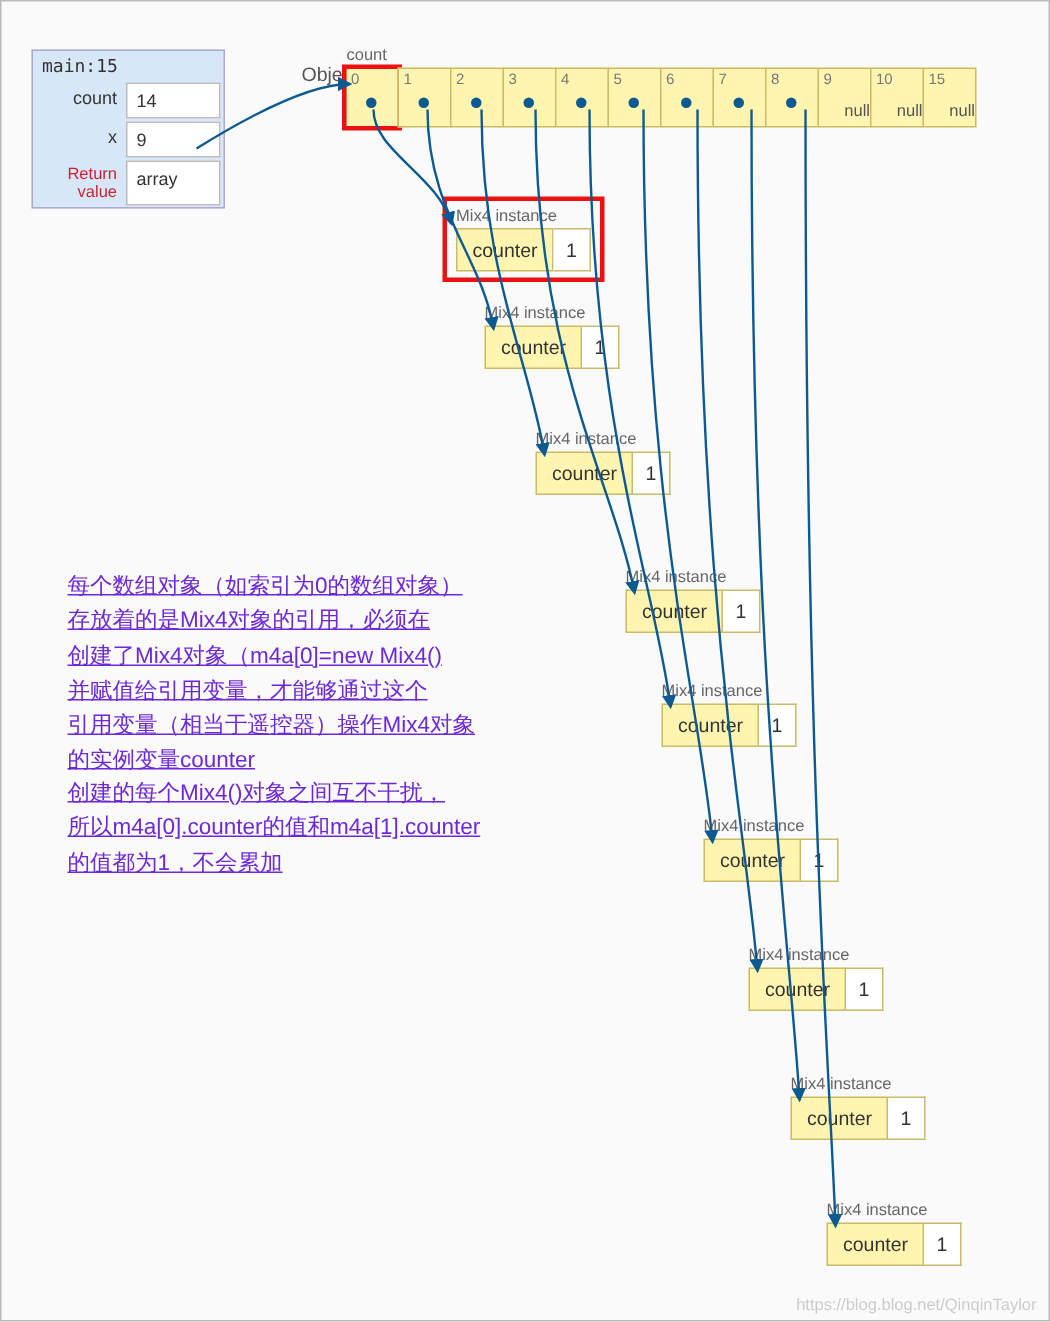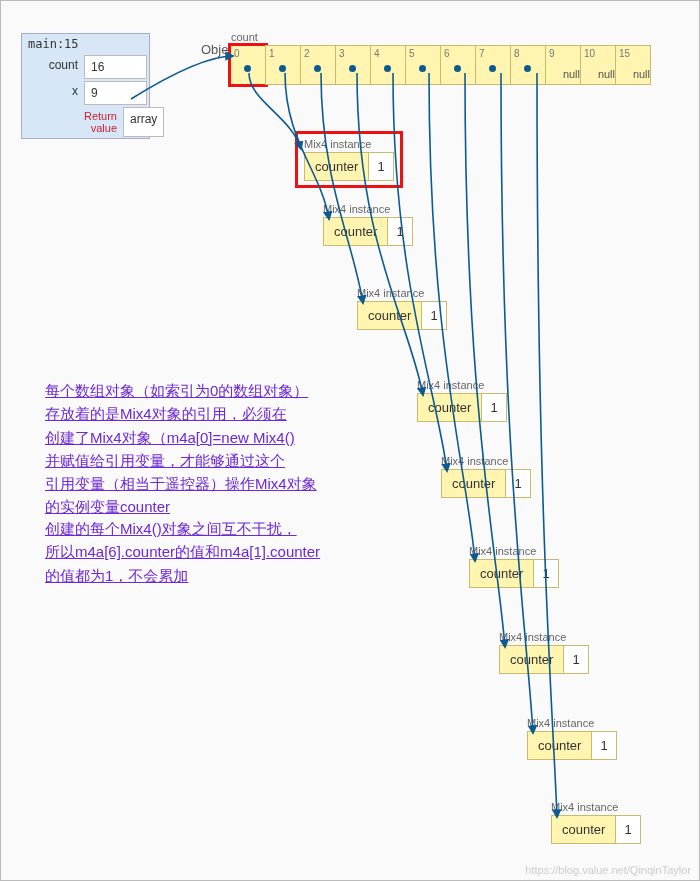--- a/index.html
+++ b/index.html
@@ -31,21 +31,21 @@
     font-size: 12px;
   }
   .frame-title { padding: 3px 6px; font-family: Consolas, monospace; }
   .frame-row { display: flex; align-items: stretch; }
   .frame-key {
     flex: 0 0 62px;
     text-align: right;
     padding: 4px 6px 4px 2px;
     color: #333;
   }
-  .frame-key.ret { color: #c23; font-size: 11px; line-height: 1.1; margin-left: 39px; }
+  .frame-key.ret { color: #c23; font-size: 11px; line-height: 1.1; }
   .frame-val {
     flex: 1;
     background: #fff;
     border: 1px solid #bbb;
     padding: 4px 6px;
     margin: 1px 2px 1px 0;
   }
 
   
   .array-wrap { position: absolute; top: 30px; left: 230px; }
@@ -126,21 +126,21 @@
 
 <div class="headers">
   <div class="hdr frames-col">Frames</div>
   <div class="hdr objects-col">Objects</div>
 </div>
 
 <div class="frame">
   <div class="frame-title">main:15</div>
   <div class="frame-row">
     <div class="frame-key">count</div>
-    <div class="frame-val">16</div>
+    <div class="frame-val">14</div>
   </div>
   <div class="frame-row">
     <div class="frame-key">x</div>
     <div class="frame-val">9</div>
   </div>
   <div class="frame-row">
     <div class="frame-key ret">Return
 value</div>
     <div class="frame-val">array</div>
   </div>
@@ -263,24 +263,24 @@
     </div>
   </div>
 
 <div class="note note1">每个数组对象（如索引为0的数组对象）
 存放着的是Mix4对象的引用，必须在
 创建了Mix4对象（m4a[0]=new Mix4()
 并赋值给引用变量，才能够通过这个
 引用变量（相当于遥控器）操作Mix4对象
 的实例变量counter</div>
 <div class="note note2">创建的每个Mix4()对象之间互不干扰，
-所以m4a[6].counter的值和m4a[1].counter
+所以m4a[0].counter的值和m4a[1].counter
 的值都为1，不会累加</div>
 
-<div class="watermark">https://blog.value.net/QinqinTaylor</div>
+<div class="watermark">https://blog.blog.net/QinqinTaylor</div>
 
 <svg class="arrows">
   <defs>
     <marker id="ah" viewBox="0 0 10 10" refX="8" refY="5" markerWidth="6" markerHeight="6" orient="auto">
       <path d="M0,0 L10,5 L0,10 z" fill="#0d5a91"></path>
     </marker>
   </defs>
   <g stroke="#0d5a91" stroke-width="1.6" fill="none" marker-end="url(#ah)">
 
     <path d="M130,98 C175,70 210,55 232,55"></path>

